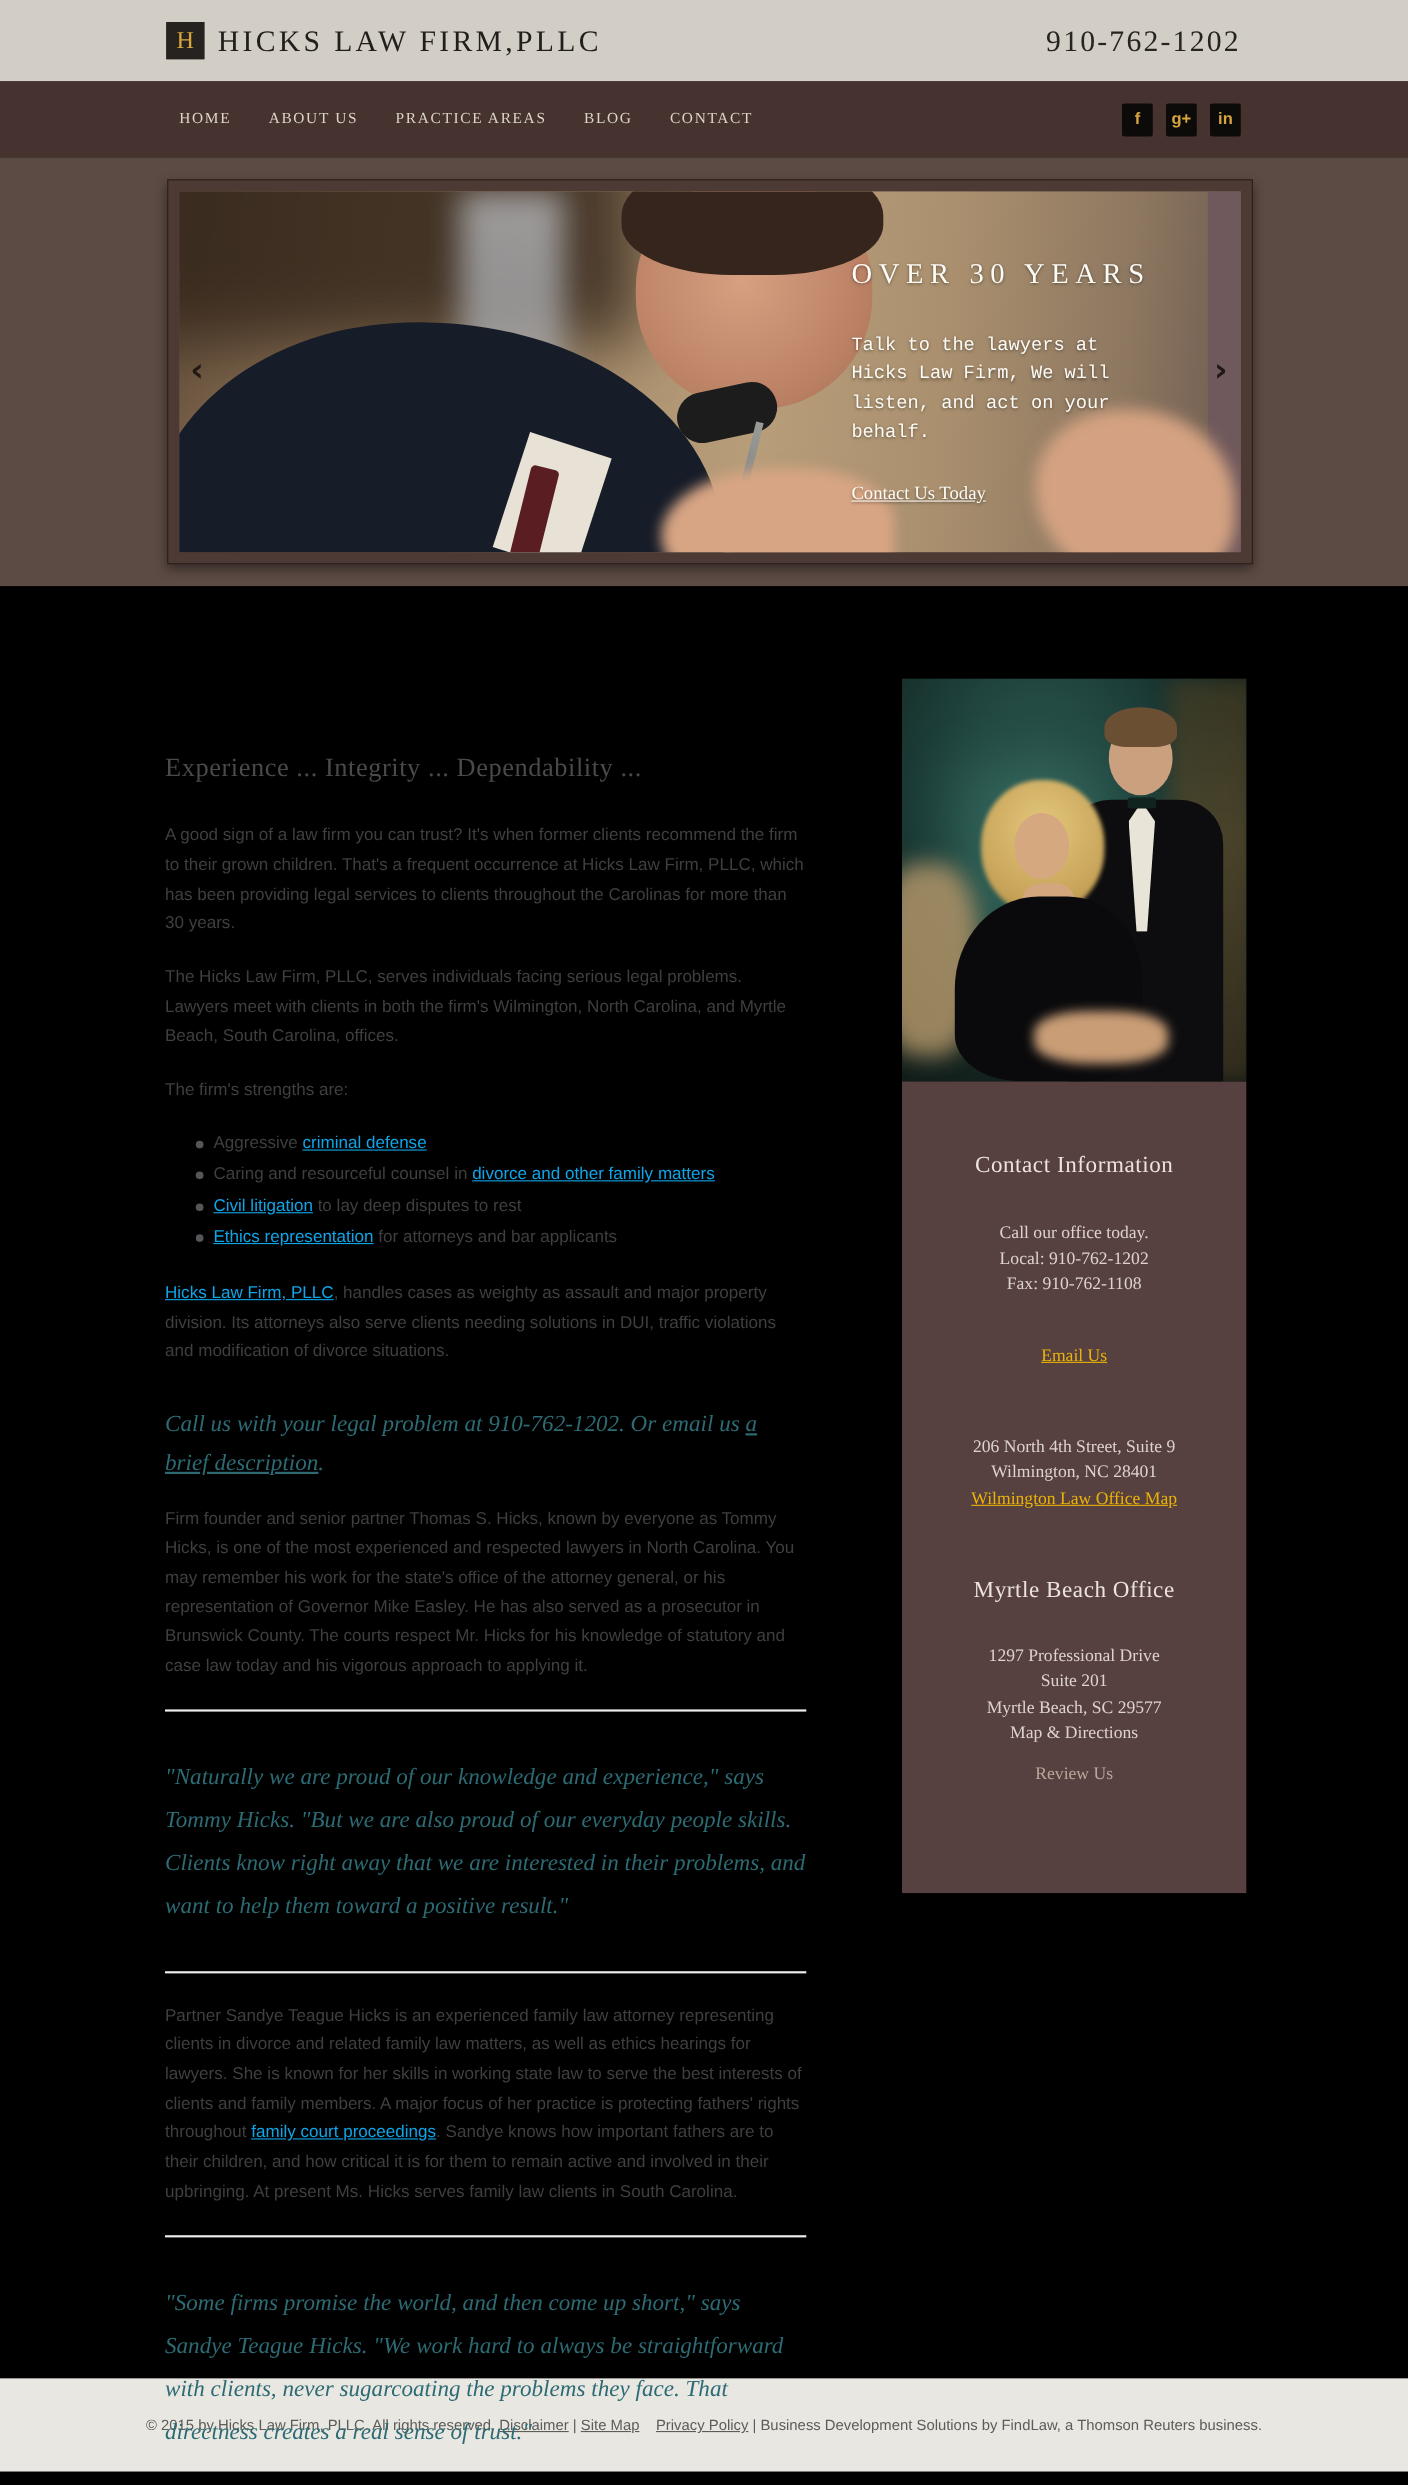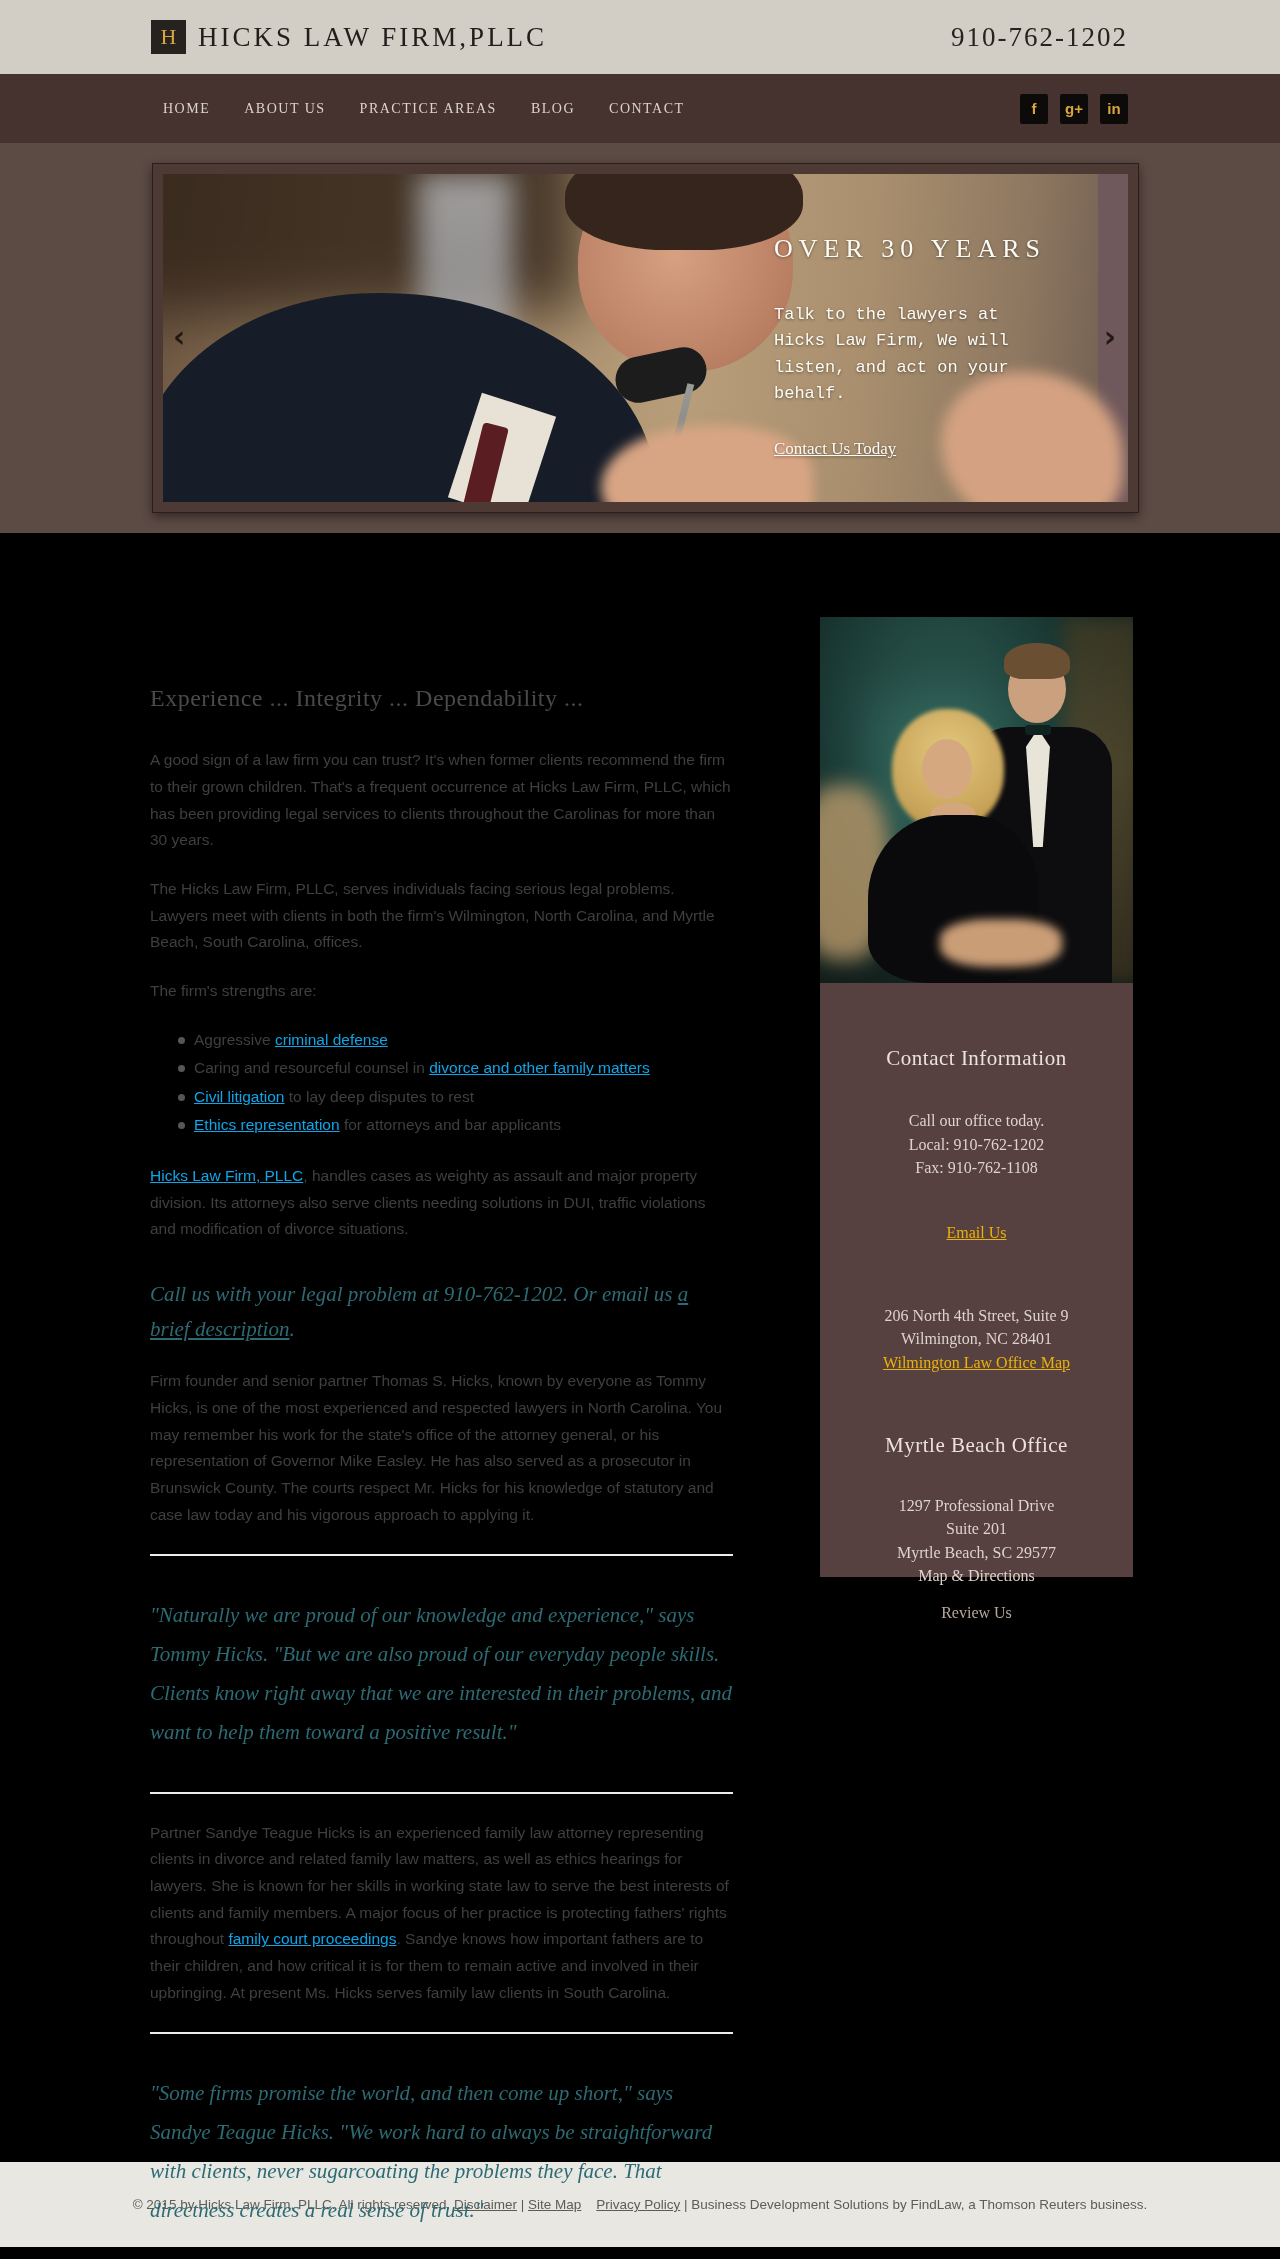--- a/index.html
+++ b/index.html
@@ -94,21 +94,21 @@
   .pt-man-head { position:absolute; left:188px; top:38px; width:58px; height:68px; background:#caa07f; border-radius:50%; }
   .pt-man-hair { position:absolute; left:184px; top:26px; width:66px; height:36px; background:#6b4f33; border-radius:50% 50% 30% 30%; }
   .pt-woman-hair { position:absolute; left:72px; top:92px; width:112px; height:122px;
     background:radial-gradient(circle at 50% 35%,#e3c77c,#c6a258 70%,#a3813f); border-radius:48%; filter:blur(2px); }
   .pt-woman-face { position:absolute; left:102px; top:122px; width:50px; height:60px; background:#d5a87f; border-radius:50%; }
   .pt-woman-chest { position:absolute; left:110px; top:186px; width:46px; height:32px; background:#d3a67e; border-radius:40%; }
   .pt-woman-dress { position:absolute; left:48px; top:198px; width:170px; height:168px; background:#0a0a0c;
     border-radius:45% 40% 30% 35%/50% 45% 20% 25%; }
   .pt-legs { position:absolute; left:120px; top:302px; width:122px; height:48px; background:#c99d76; filter:blur(5px); border-radius:40%; }
 
-  .contact-box { width:313px; height:594px; background:#574140; color:#ded4cb; text-align:center;
+  .contact-box { width:313px; height:738px; background:#574140; color:#ded4cb; text-align:center;
     font-family:"Liberation Serif","DejaVu Serif",serif; font-size:16px; line-height:1.45; padding-top:60px; }
   .contact-box h3 { font-size:21px; font-weight:normal; color:#ece3da; letter-spacing:.5px; }
   .cb-heading-1 { margin-bottom:36px; }
   .cb-lines { margin-bottom:42px; }
   .cb-link { color:#eab308; text-decoration:underline; }
   .cb-email { display:inline-block; margin-bottom:60px; }
   .cb-addr1 { margin-bottom:56px; }
   .cb-heading-2 { margin-bottom:34px; }
   .cb-addr2 { margin-bottom:14px; }
   .cb-plain-link { color:#ded4cb; text-decoration:none; }

